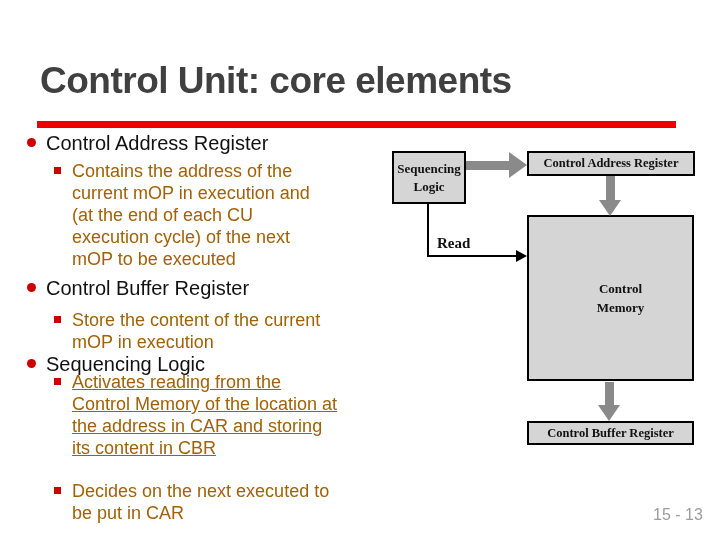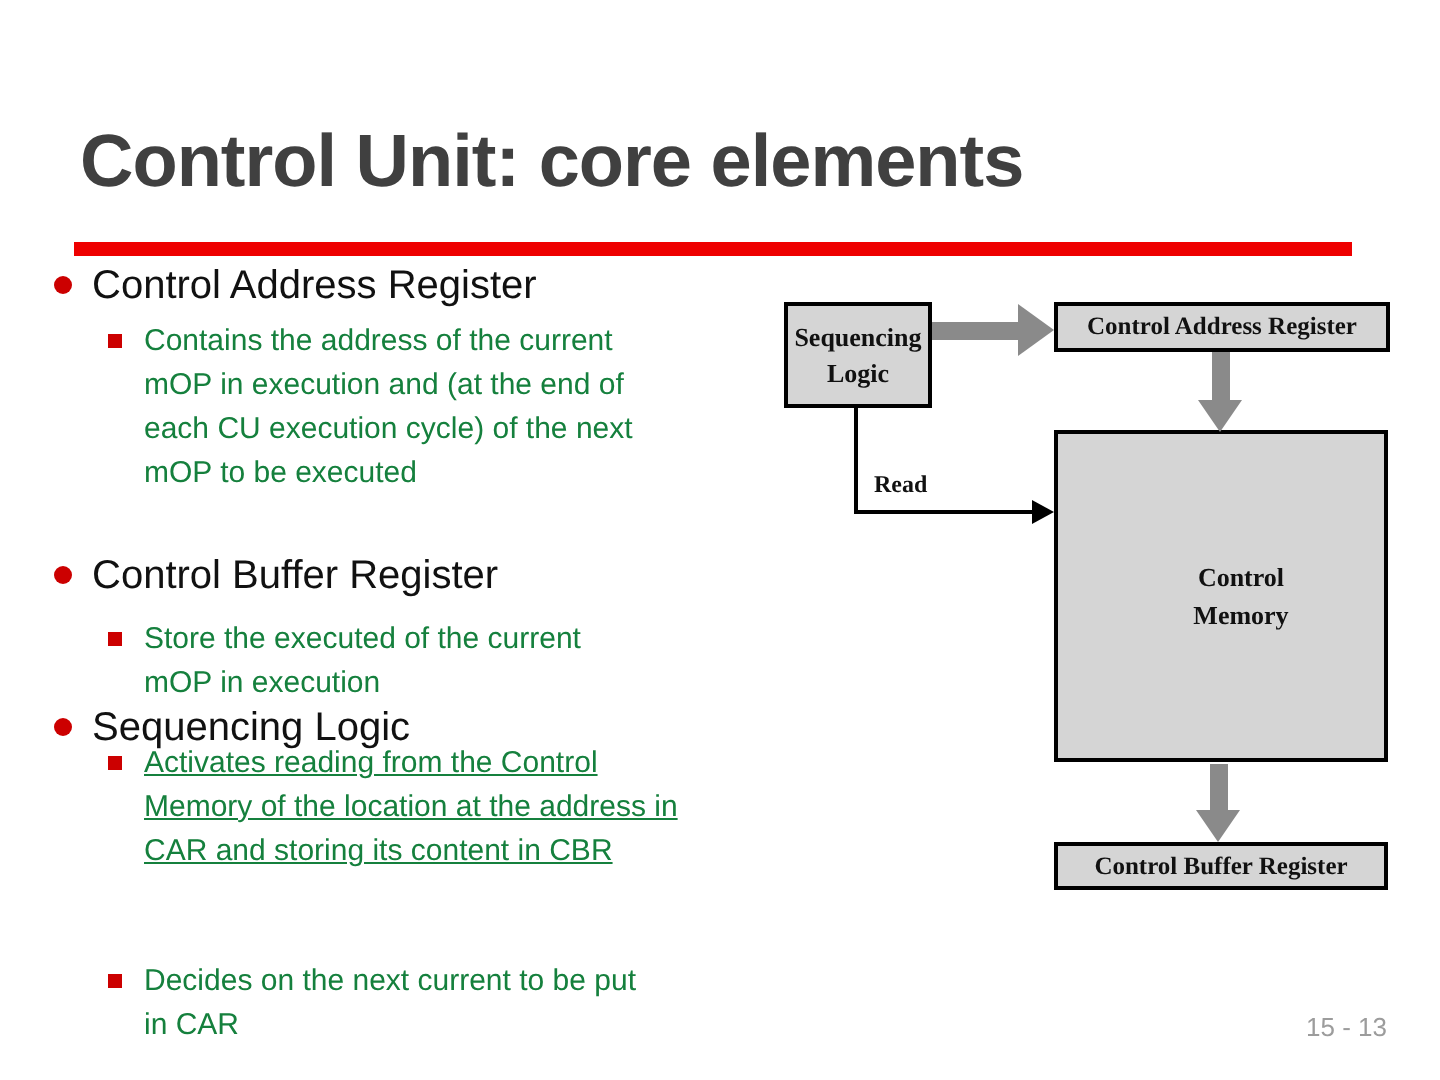--- a/index.html
+++ b/index.html
@@ -15,21 +15,21 @@
     line-height:1.05; letter-spacing:-0.5px; white-space:nowrap;
   }
   .title-rule { left:37px; top:121px; width:639px; height:7px; background:#ee0000; }
 
   
   .l1-heading { font-size:20px; color:#111; white-space:nowrap; }
   .dot {
     position:absolute; width:9px; height:9px; border-radius:50%;
     background:#cc0000; left:-19px; top:6px;
   }
-  .l2 { font-size:15px; color:#15803d; line-height:22px; }
+  .l2 { font-size:18px; color:#a16207; line-height:22px; }
   .sq {
     position:absolute; width:7px; height:7px; background:#cc0000;
     left:-18px; top:7px;
   }
 
   
   .dbox {
     box-sizing:border-box; background:#d5d5d5; border:2px solid #000;
     display:flex; align-items:center; justify-content:center; text-align:center;
     font-family:"Liberation Serif", serif; font-weight:bold; color:#111;
@@ -53,25 +53,25 @@
   .arr-down2-head  { left:598px; top:405px; width:0; height:0;
     border-left:11px solid transparent; border-right:11px solid transparent;
     border-top:16px solid #8a8a8a; }
 
   .read-v { left:427px; top:204px; width:2px; height:53px; background:#000; }
   .read-h { left:427px; top:255px; width:90px; height:2px; background:#000; }
   .read-head { left:516px; top:250px; width:0; height:0;
     border-top:6px solid transparent; border-bottom:6px solid transparent;
     border-left:11px solid #000; }
   .read-label { left:437px; top:235px; font-family:"Liberation Serif", serif;
-    font-weight:bold; font-size:12px; color:#111; }
+    font-weight:bold; font-size:15px; color:#111; }
 
   
   .footer-credit { left:261px; top:506px; font-size:13px; color:#9c9c9c; white-space:nowrap; }
-  .footer-page   { left:653px; top:506px; font-size:13px; color:#9c9c9c; white-space:nowrap; }
+  .footer-page   { left:653px; top:506px; font-size:16px; color:#9c9c9c; white-space:nowrap; }
 </style>
 </head>
 <body>
 
 <div class="slide">
 
   <div class="abs title">Control Unit: core elements</div>
   <div class="abs title-rule"></div>
 
   <div class="abs" style="left:46px; top:132px;">
@@ -82,34 +82,34 @@
     <span class="sq"></span>
     <span>Contains the address of the current mOP in execution and (at the end of each CU execution cycle) of the next mOP to be executed</span>
   </div>
 
   <div class="abs" style="left:46px; top:277px;">
     <span class="dot"></span>
     <span class="l1-heading">Control Buffer Register</span>
   </div>
   <div class="abs l2" style="left:72px; top:309px; width:250px;">
     <span class="sq"></span>
-    <span>Store the executed of the current mOP in execution</span>
+    <span>Store the content of the current mOP in execution</span>
   </div>
 
   <div class="abs" style="left:46px; top:353px;">
     <span class="dot"></span>
     <span class="l1-heading">Sequencing Logic</span>
   </div>
   <div class="abs l2" style="left:72px; top:371px; width:268px;text-decoration:underline;">
     <span class="sq"></span>
     <span>Activates reading from the Control Memory of the location at the address in CAR and storing its content in CBR</span>
   </div>
   <div class="abs l2" style="left:72px; top:480px; width:260px;">
     <span class="sq"></span>
-    <span>Decides on the next current to be put in CAR</span>
+    <span>Decides on the next executed to be put in CAR</span>
   </div>
 
   <div class="abs dbox box-sl">Sequencing Logic</div>
   <div class="abs dbox box-car">Control Address Register</div>
   <div class="abs dbox box-cm">
     <span>Control Memory</span>
   </div>
   <div class="abs dbox box-cbr">Control Buffer Register</div>
 
   <div class="abs shaft arr-right-shaft"></div>

